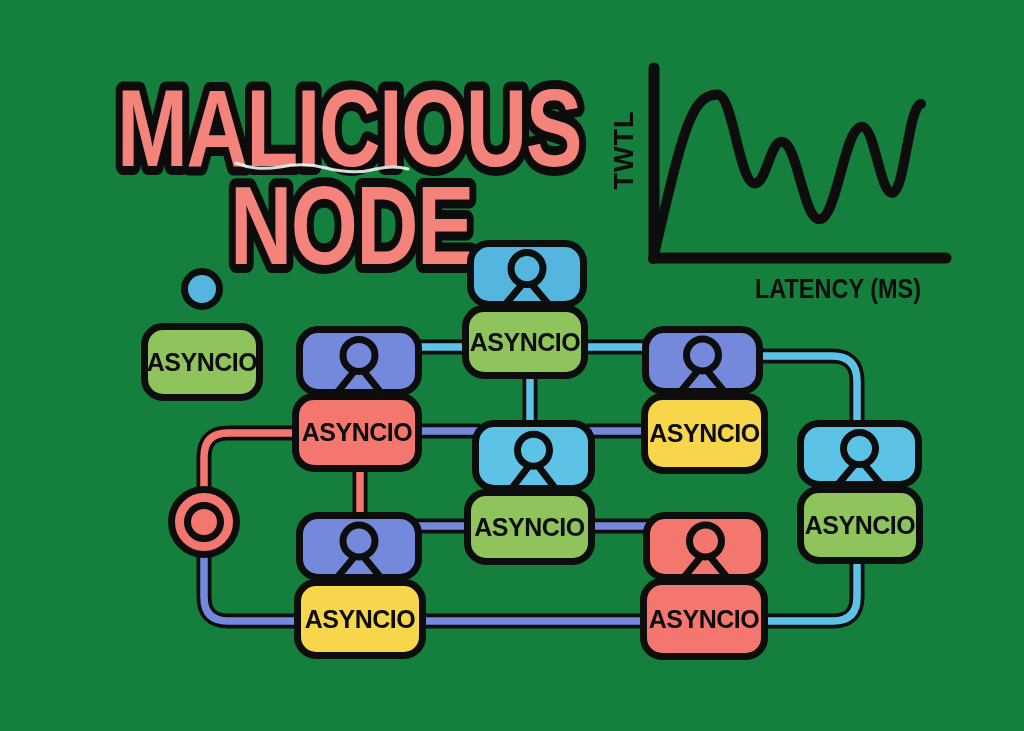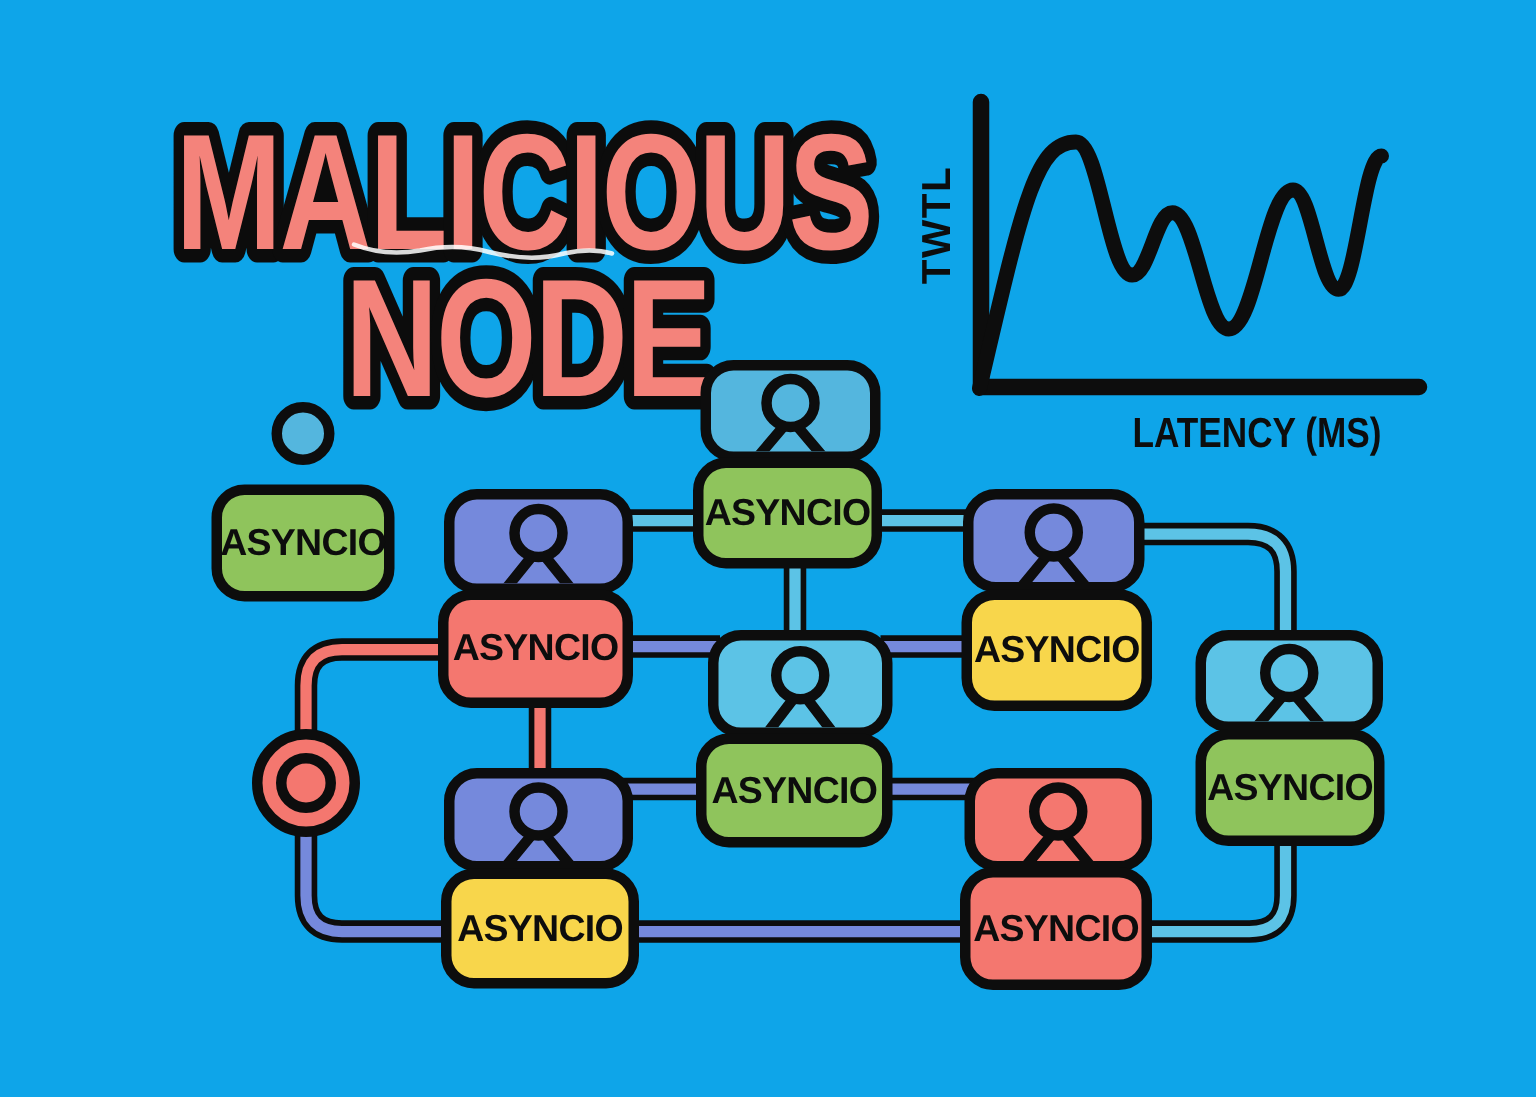--- a/index.html
+++ b/index.html
@@ -1,16 +1,16 @@
 <!DOCTYPE html>
 <html><head>
 <meta charset="utf-8">
 <style>
   html,body{margin:0;padding:0;background:#fff;}
-  .stage{position:relative;width:1024px;height:731px;background:#0ea5e9;overflow:hidden;
+  .stage{position:relative;width:1024px;height:731px;background:#15803d;overflow:hidden;
          font-family:"Liberation Sans",sans-serif;text-align:right;}
   .layer{position:absolute;left:0;top:0;}
   .node-box{position:absolute;box-sizing:border-box;border:7px solid #0d0d0d;border-radius:22px;}
   .person-box{display:flex;align-items:flex-end;justify-content:center;overflow:hidden;}
   .label-box{display:flex;align-items:center;justify-content:center;}
   .label-box span{font-weight:bold;font-size:25px;letter-spacing:-0.5px;color:#0d0d0d;white-space:nowrap;}
   .circle{position:absolute;box-sizing:border-box;border:7px solid #0d0d0d;border-radius:50%;}
 </style>
 </head>
 <body>

